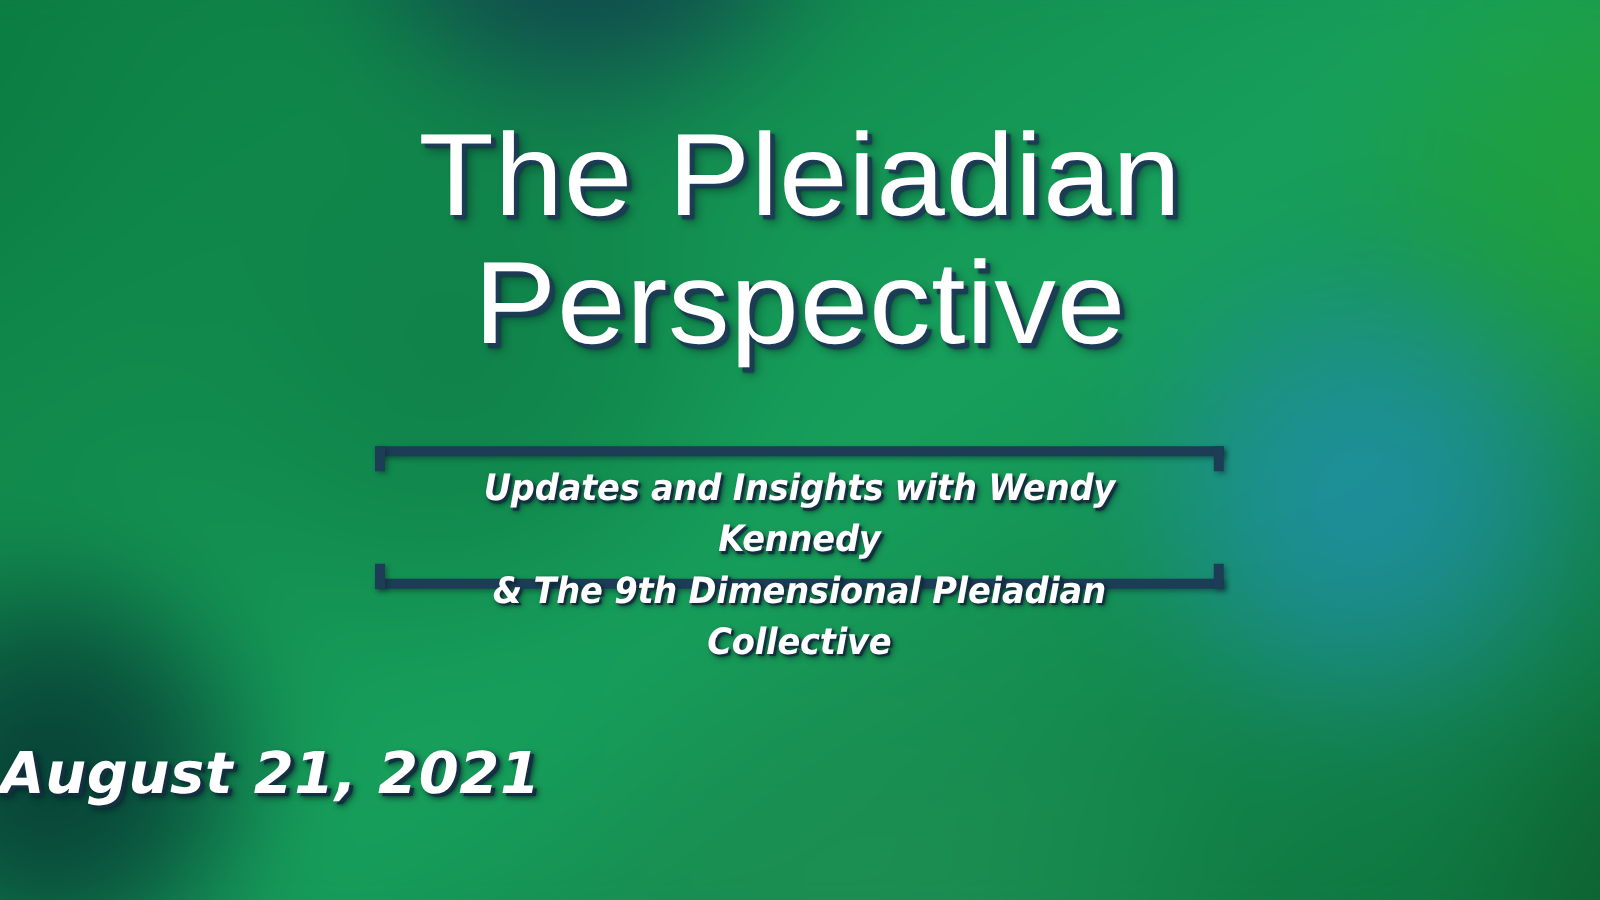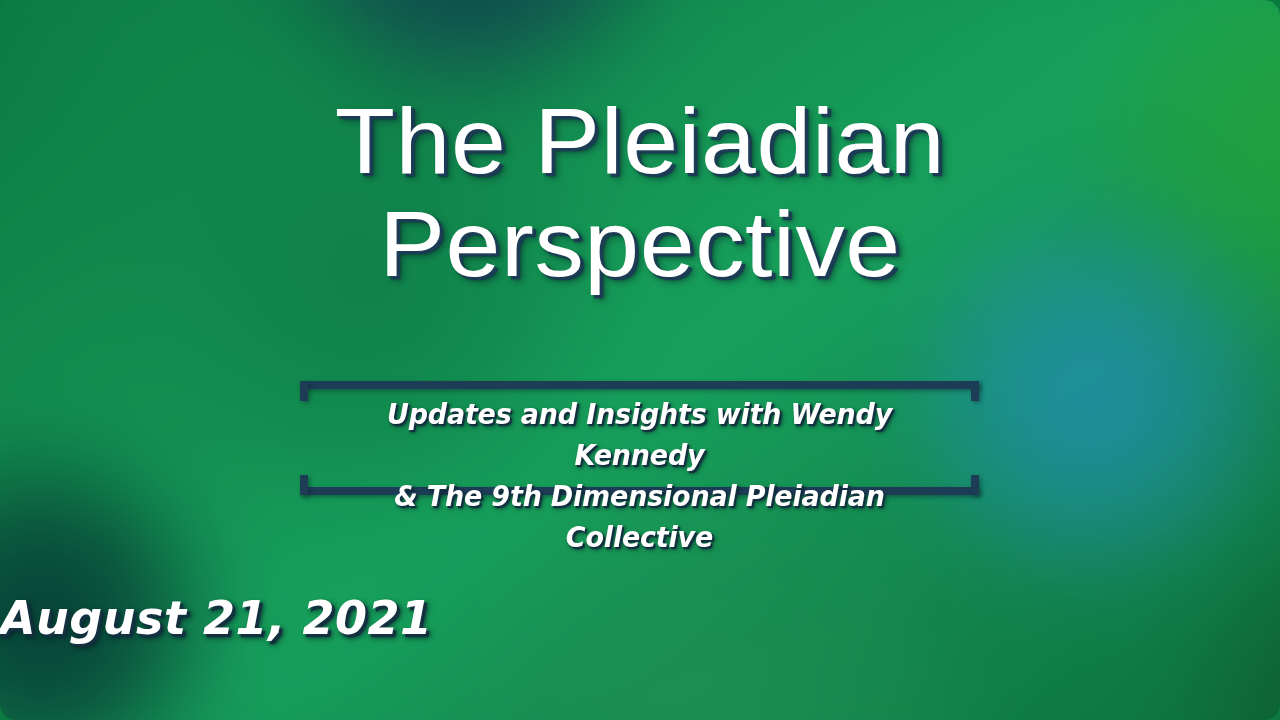--- a/index.html
+++ b/index.html
@@ -8,21 +8,20 @@
     width:1280px; height:720px;
     overflow:hidden;
     background:#0a7a41;
   }
 
   #slide {
     position:relative;
     width:1280px; height:720px;
     overflow:hidden;
     font-family:"Liberation Sans", sans-serif;
-    border-radius:16px;
   }
 
   
   #bg {
     position:absolute; inset:0;
     background:
       radial-gradient(circle 260px at 500px -20px,  #10344e 0%, rgba(16,52,78,0.65) 40%, rgba(16,52,78,0) 72%),
       radial-gradient(circle 210px at 150px 575px,  #063a34 0%, rgba(6,58,52,0.70) 42%, rgba(6,58,52,0) 74%),
       radial-gradient(circle 230px at 1010px 390px, #1f8fa6 0%, rgba(31,143,166,0.60) 42%, rgba(31,143,166,0) 75%),
       radial-gradient(circle 250px at 1185px 185px, #21a23a 0%, rgba(33,162,58,0.55) 45%, rgba(33,162,58,0) 78%),
@@ -56,21 +55,21 @@
        3px 3px 0 #1c3b55,
        3px 3px 2px rgba(12,30,46,0.85),
        5px 5px 7px rgba(8,24,38,0.45);
   }
   #title-line-2 { margin-top:22px; }
 
   
   #subtitle-frame {
     position:absolute;
     left:300px; top:357px;
-    width:679px; height:114px;margin-top:24px;
+    width:679px; height:114px;
   }
   .frame-bar {
     position:absolute;
     left:0; width:100%;
     height:8px;
     background:#1d3d57;
     box-shadow:2px 2px 4px rgba(8,24,38,0.40);
   }
   #frame-bar-top    { top:0; }
   #frame-bar-bottom { bottom:0; }

